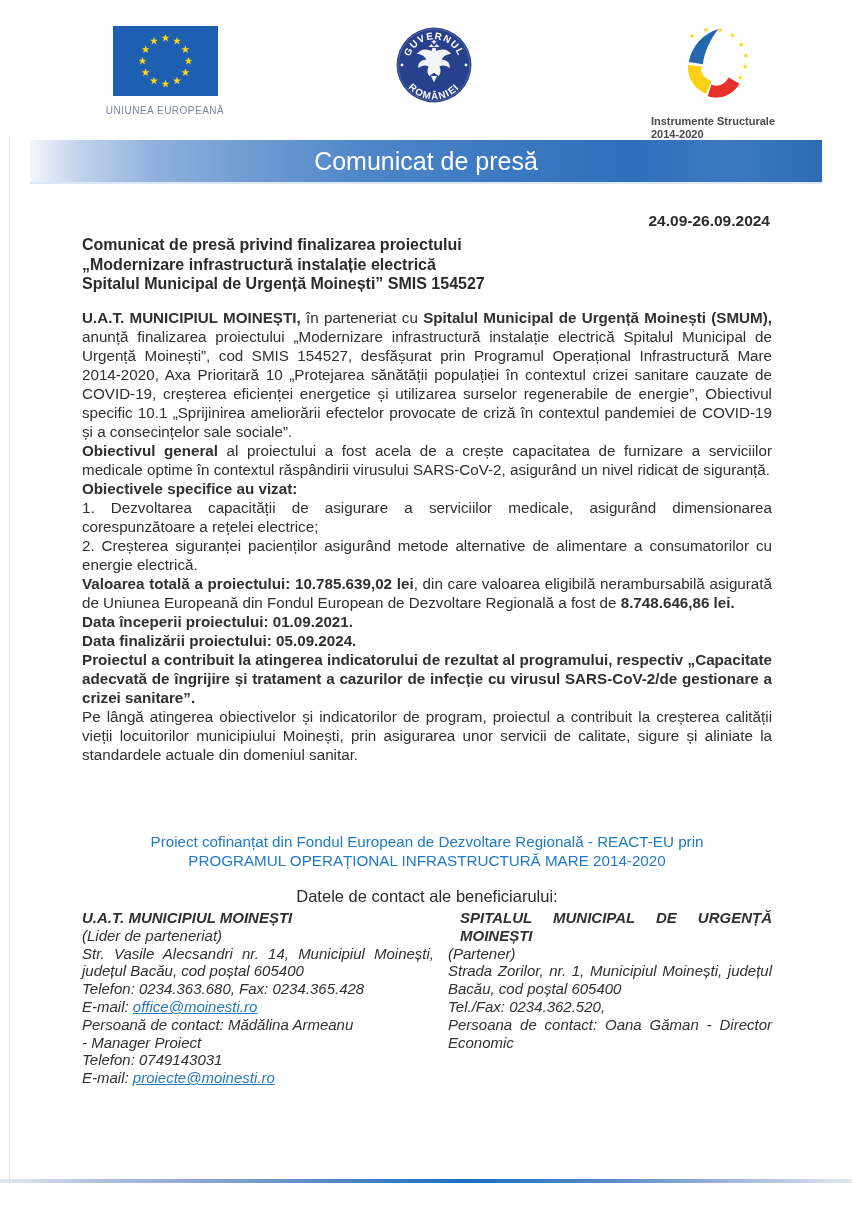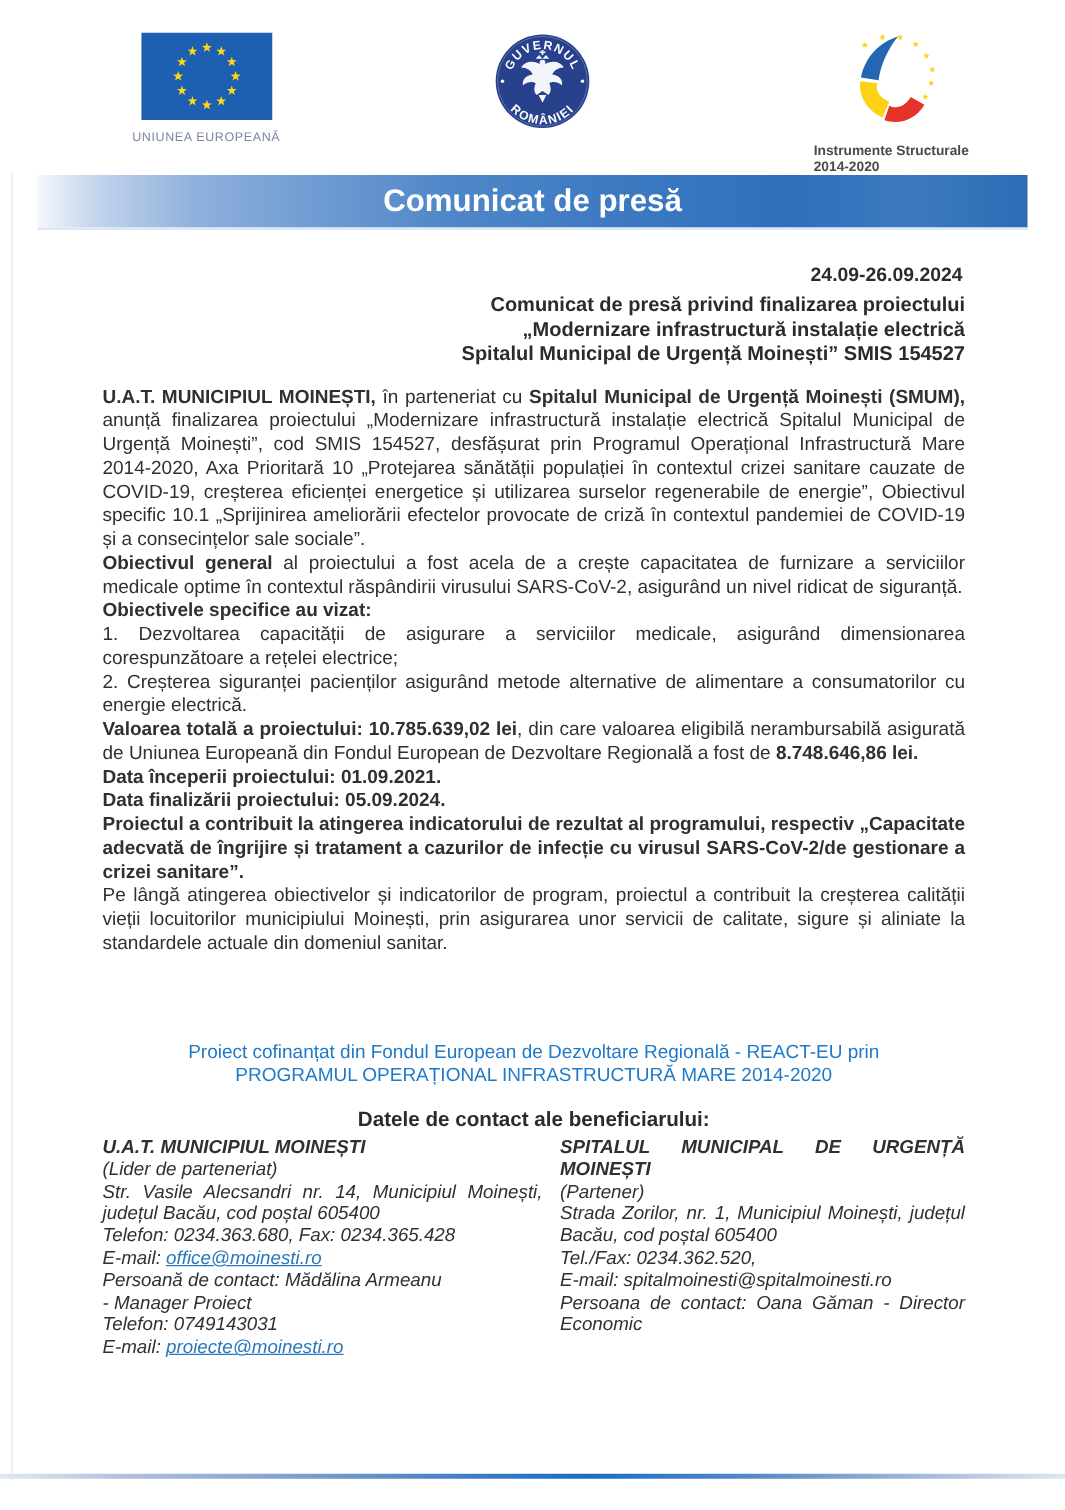--- a/index.html
+++ b/index.html
@@ -7,37 +7,37 @@
   .page-edge{position:absolute;left:9px;top:138px;bottom:24px;width:1px;background:#e7e7e7;}
   
   .logos{position:absolute;top:26px;left:100px;right:64px;display:flex;justify-content:space-between;align-items:flex-start;}
   .logo-block{display:flex;flex-direction:column;align-items:center;}
   .eu-label{margin-top:9px;font-size:10px;letter-spacing:.5px;color:#7a86a2;}
   .is-label{margin-top:7px;font-size:11px;font-weight:bold;color:#4a4a4a;line-height:13px;text-align:left;}
   
   .banner{position:absolute;top:140px;left:30px;right:30px;height:42px;
     background:linear-gradient(90deg,#f4f7fc 0%,#c3d4ec 6%,#8fb0dc 16%,#6f9cd3 28%,#4f86c8 42%,#3d7ac2 58%,#2f6fba 76%,#3c79c0 88%,#2d6cb4 100%);
     border-bottom:2px solid #dce8f5;}
-  .banner-title{line-height:42px;text-align:center;color:#ffffff;font-size:25px;font-weight:bold;}
+  .banner-title{line-height:42px;text-align:center;color:#ffffff;font-size:25px;font-weight:normal;}
   .date{position:absolute;top:193px;right:82px;font-weight:bold;font-size:15.5px;color:#2b2b2b;margin-top:19px;}
-  .title{position:absolute;top:235px;left:82px;right:80px;text-align:right;font-weight:bold;font-size:16px;line-height:19.5px;color:#2b2b2b;}
+  .title{position:absolute;top:235px;left:82px;right:80px;text-align:left;font-weight:bold;font-size:16px;line-height:19.5px;color:#2b2b2b;}
   
   .body{position:absolute;top:308px;left:82px;right:80px;font-size:15.2px;line-height:19px;text-align:justify;}
   .body p{margin:0;}
   .body p.gap{font-weight:bold;}
   .b{font-weight:bold;}
   a.link{color:#2878be;text-decoration:underline;cursor:pointer;}
   
   .cofinance{position:absolute;top:833px;left:82px;right:80px;text-align:center;color:#1e7ac8;font-size:15.2px;line-height:18.5px;}
   
-  .contact-heading{position:absolute;top:887px;left:82px;right:80px;text-align:center;font-weight:bold;font-size:16.5px;color:#2b2b2b;}
+  .contact-heading{position:absolute;top:887px;left:82px;right:80px;text-align:center;font-weight:normal;font-size:16.5px;color:#2b2b2b;}
   .contact{position:absolute;top:909px;left:82px;right:80px;display:grid;grid-template-columns:352px 1fr;column-gap:14px;font-size:15px;line-height:17.8px;}
   .contact .col{text-align:justify;}
   .contact .line{margin:0;font-style:italic;}
-  .contact .spread{text-align:justify;text-align-last:justify;font-weight:bold;}
+  .contact .spread{text-align:justify;text-align-last:justify;font-weight:bold;margin-left:12px;}
   
   .bottom-rule{position:absolute;left:0;right:0;top:1179px;height:4px;
     background:linear-gradient(90deg,#e3e9f3 0%,#aebfdc 12%,#7d9fcd 28%,#3c7cc2 45%,#1a6ec2 55%,#5b8cc8 72%,#a9bedd 88%,#e0e6f1 100%);}
 </style>
 </head>
 <body>
 
 <div class="page-edge"></div>
 
 <div class="logos">
@@ -161,18 +161,17 @@
     <div class="line"><span>Persoană de contact: Mădălina Armeanu</span></div>
     <div class="line"><span>- Manager Proiect</span></div>
     <div class="line"><span>Telefon: 0749143031</span></div>
     <div class="line"><span>E-mail: </span><a href="#" class="link">proiecte@moinesti.ro</a></div>
   </div>
   <div class="col">
     <div class="line spread"><span class="b">SPITALUL MUNICIPAL DE URGENȚĂ MOINEȘTI</span></div>
     <div class="line"><span>(Partener)</span></div>
     <div class="line"><span>Strada Zorilor, nr. 1, Municipiul Moinești, județul Bacău, cod poștal 605400</span></div>
     <div class="line"><span>Tel./Fax: 0234.362.520,</span></div>
-    <div class="line"><span>E-mail: spitalmoinesti@spitalmoinesti.ro</span></div>
     <div class="line"><span>Persoana de contact: Oana Găman - Director Economic</span></div>
   </div>
 </div>
 
 <div class="bottom-rule"></div>
 
 </body></html>

